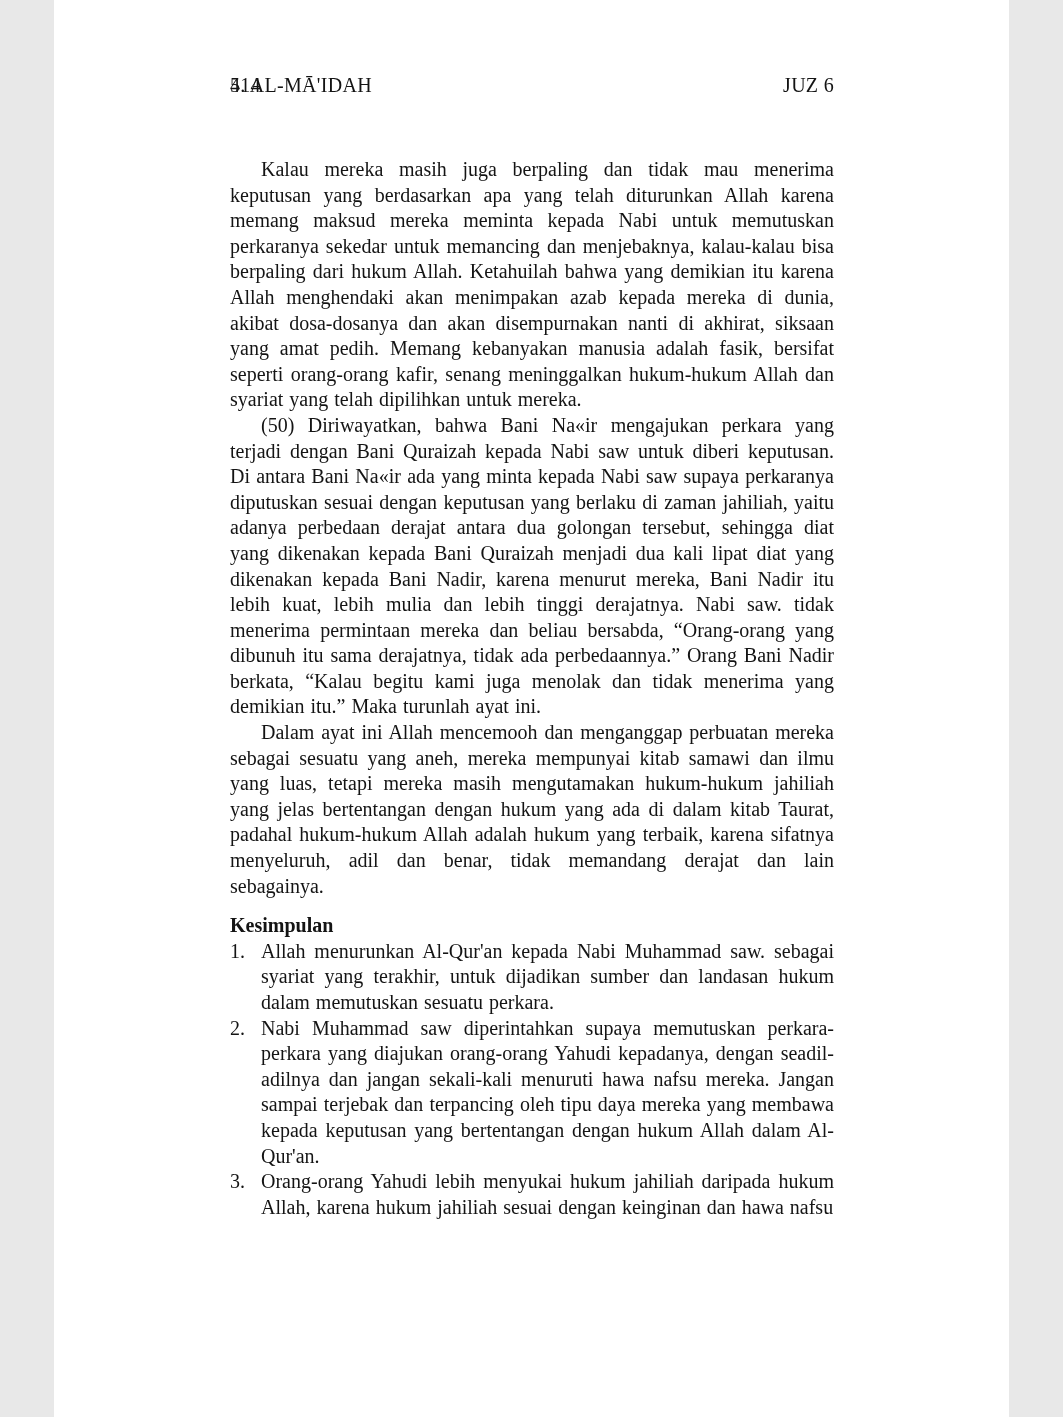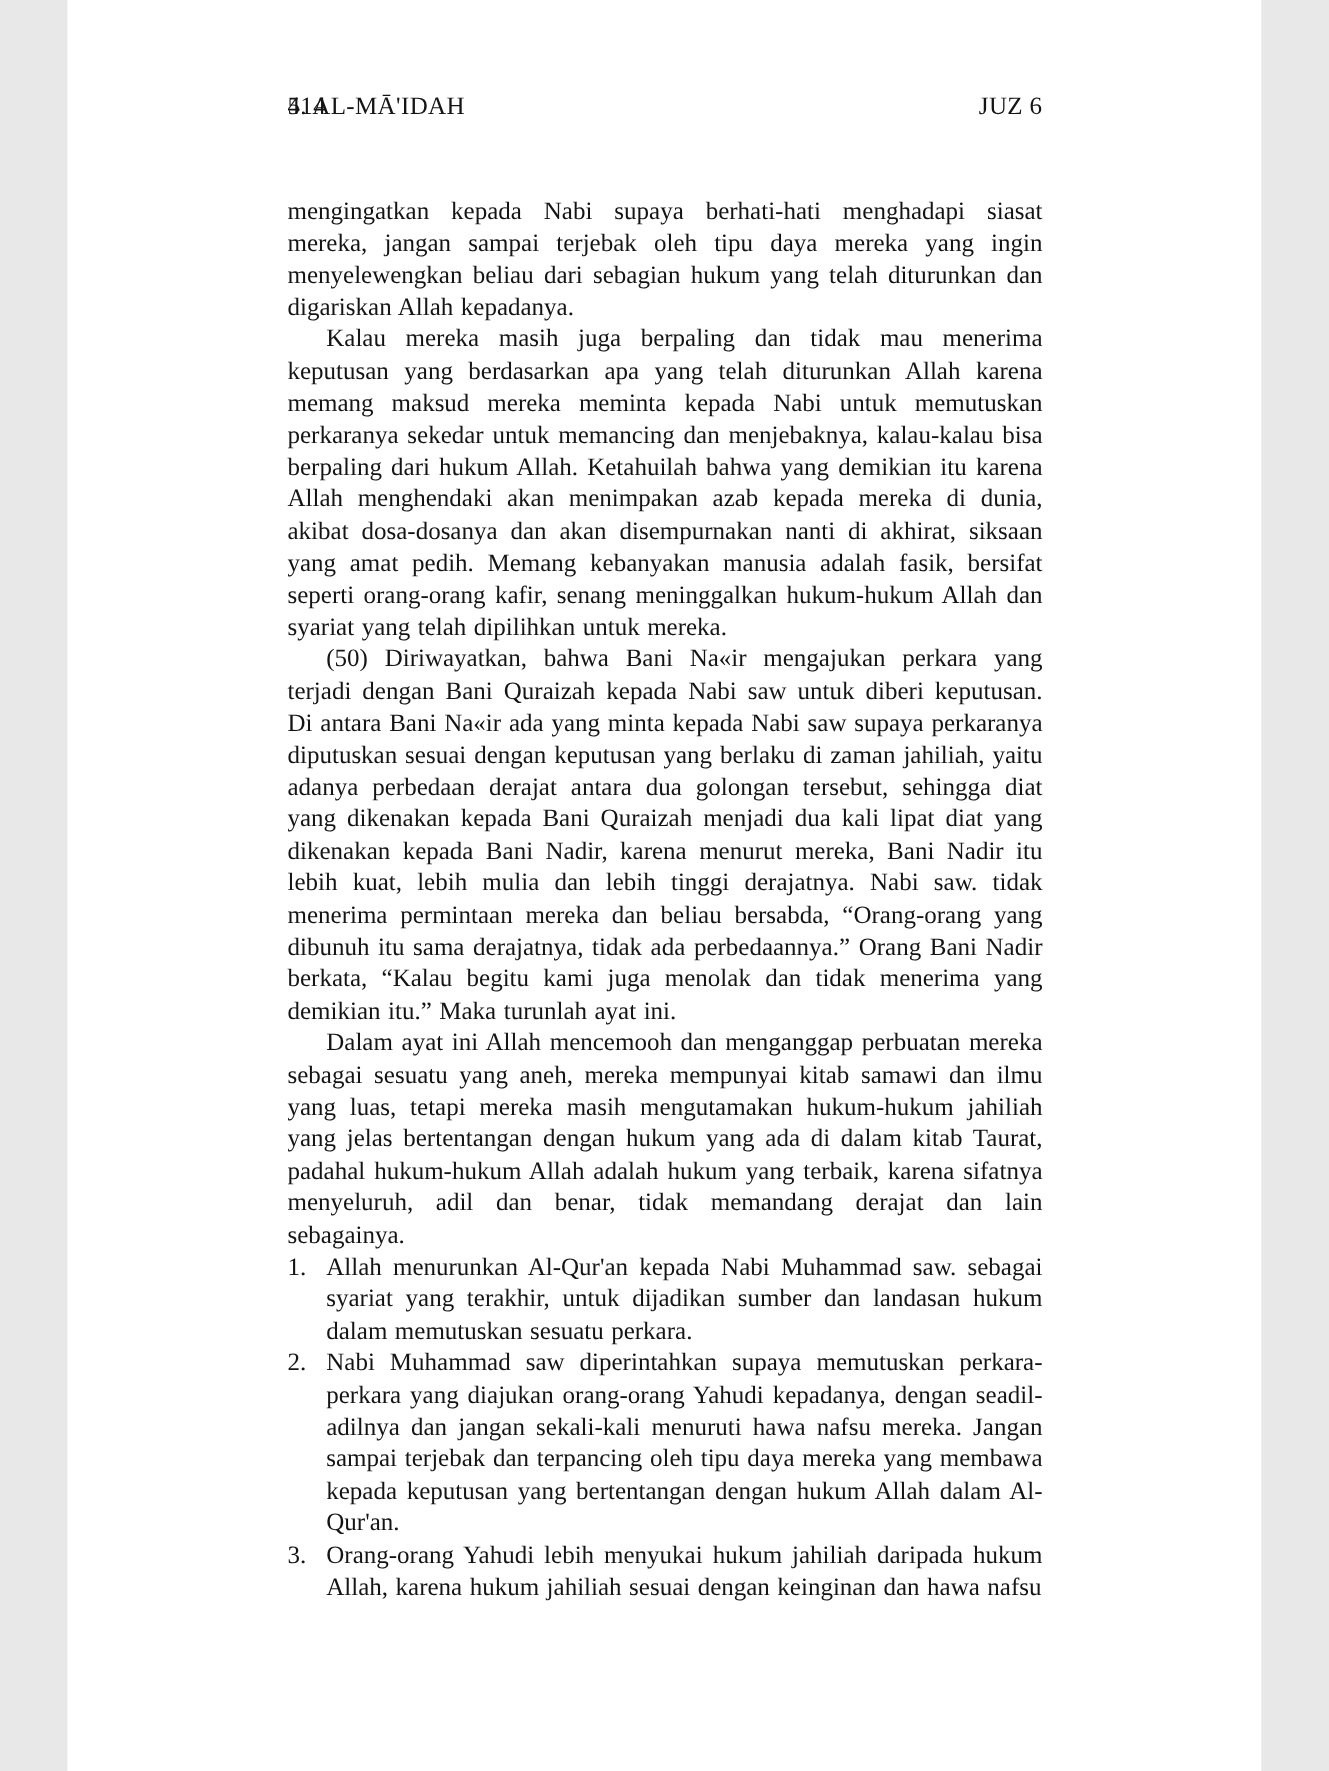--- a/index.html
+++ b/index.html
@@ -79,25 +79,25 @@
 
 <div class="page">
 
   <div class="running-header">
     <span class="page-num">414</span>
     <span class="center-title">5. AL-MĀ'IDAH</span>
     <span class="juz">JUZ 6</span>
   </div>
 
   <div class="content">
-    <p class="para">mengingatkan kepada Nabi supaya berhati-hati menghadapi siasat mereka, jangan sampai terjebak oleh tipu daya mereka yang ingin menyelewengkan beliau dari sebagian hukum yang telah diturunkan dan digariskan Allah kepadanya.</p>
     <p class="para indent">Kalau mereka masih juga berpaling dan tidak mau menerima keputusan yang berdasarkan apa yang telah diturunkan Allah karena memang maksud mereka meminta kepada Nabi untuk memutuskan perkaranya sekedar untuk memancing dan menjebaknya, kalau-kalau bisa berpaling dari hukum Allah. Ketahuilah bahwa yang demikian itu karena Allah menghendaki akan menimpakan azab kepada mereka di dunia, akibat dosa-dosanya dan akan disempurnakan nanti di akhirat, siksaan yang amat pedih. Memang kebanyakan manusia adalah fasik, bersifat seperti orang-orang kafir, senang meninggalkan hukum-hukum Allah dan syariat yang telah dipilihkan untuk mereka.</p>
     <p class="para indent">(50) Diriwayatkan, bahwa Bani Na«ir mengajukan perkara yang terjadi dengan Bani Quraizah kepada Nabi saw untuk diberi keputusan. Di antara Bani Na«ir ada yang minta kepada Nabi saw supaya perkaranya diputuskan sesuai dengan keputusan yang berlaku di zaman jahiliah, yaitu adanya perbedaan derajat antara dua golongan tersebut, sehingga diat yang dikenakan kepada Bani Quraizah menjadi dua kali lipat diat yang dikenakan kepada Bani Nadir, karena menurut mereka, Bani Nadir itu lebih kuat, lebih mulia dan lebih tinggi derajatnya. Nabi saw. tidak menerima permintaan mereka dan beliau bersabda, “Orang-orang yang dibunuh itu sama derajatnya, tidak ada perbedaannya.” Orang Bani Nadir berkata, “Kalau begitu kami juga menolak dan tidak menerima yang demikian itu.” Maka turunlah ayat ini.</p>
     <p class="para indent">Dalam ayat ini Allah mencemooh dan menganggap perbuatan mereka sebagai sesuatu yang aneh, mereka mempunyai kitab samawi dan ilmu yang luas, tetapi mereka masih mengutamakan hukum-hukum jahiliah yang jelas bertentangan dengan hukum yang ada di dalam kitab Taurat, padahal hukum-hukum Allah adalah hukum yang terbaik, karena sifatnya menyeluruh, adil dan benar, tidak memandang derajat dan lain sebagainya.</p>
 
+    <p class="kesimpulan-heading">Kesimpulan</p>
 
     <div class="list-item">
       <span class="list-num">1.</span>
       <span class="list-text">Allah menurunkan Al-Qur'an kepada Nabi Muhammad saw. sebagai syariat yang terakhir, untuk dijadikan sumber dan landasan hukum dalam memutuskan sesuatu perkara.</span>
     </div>
     <div class="list-item">
       <span class="list-num">2.</span>
       <span class="list-text">Nabi Muhammad saw diperintahkan supaya memutuskan perkara-perkara yang diajukan orang-orang Yahudi kepadanya, dengan seadil-adilnya dan jangan sekali-kali menuruti hawa nafsu mereka. Jangan sampai terjebak dan terpancing oleh tipu daya mereka yang membawa kepada keputusan yang bertentangan dengan hukum Allah dalam Al-Qur'an.</span>
     </div>
     <div class="list-item">

